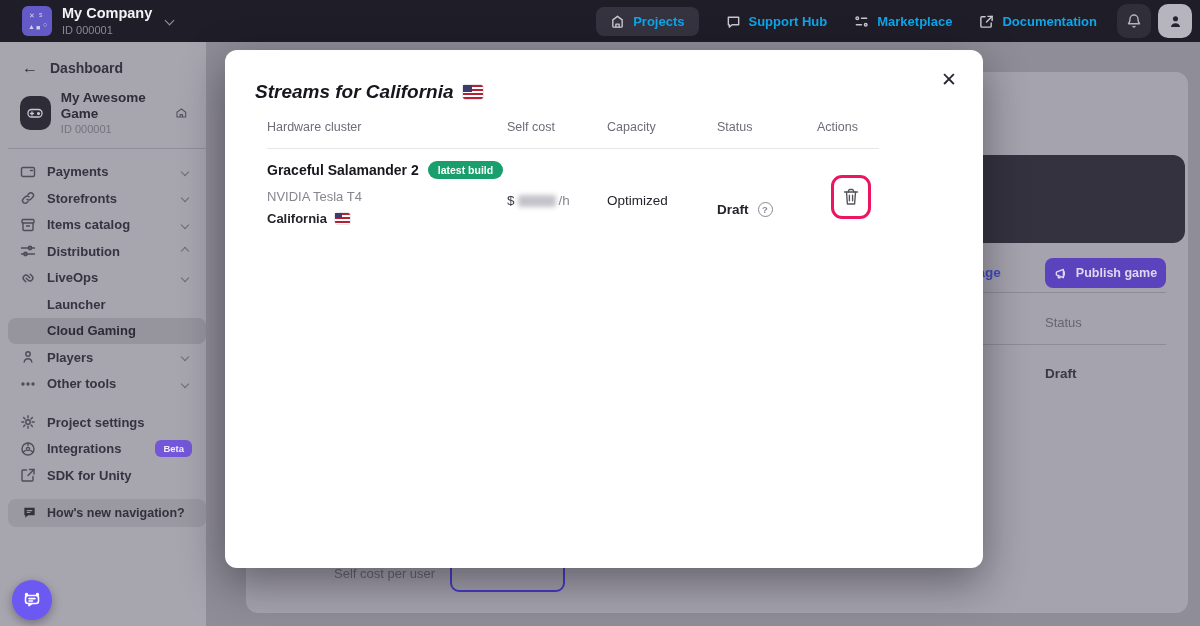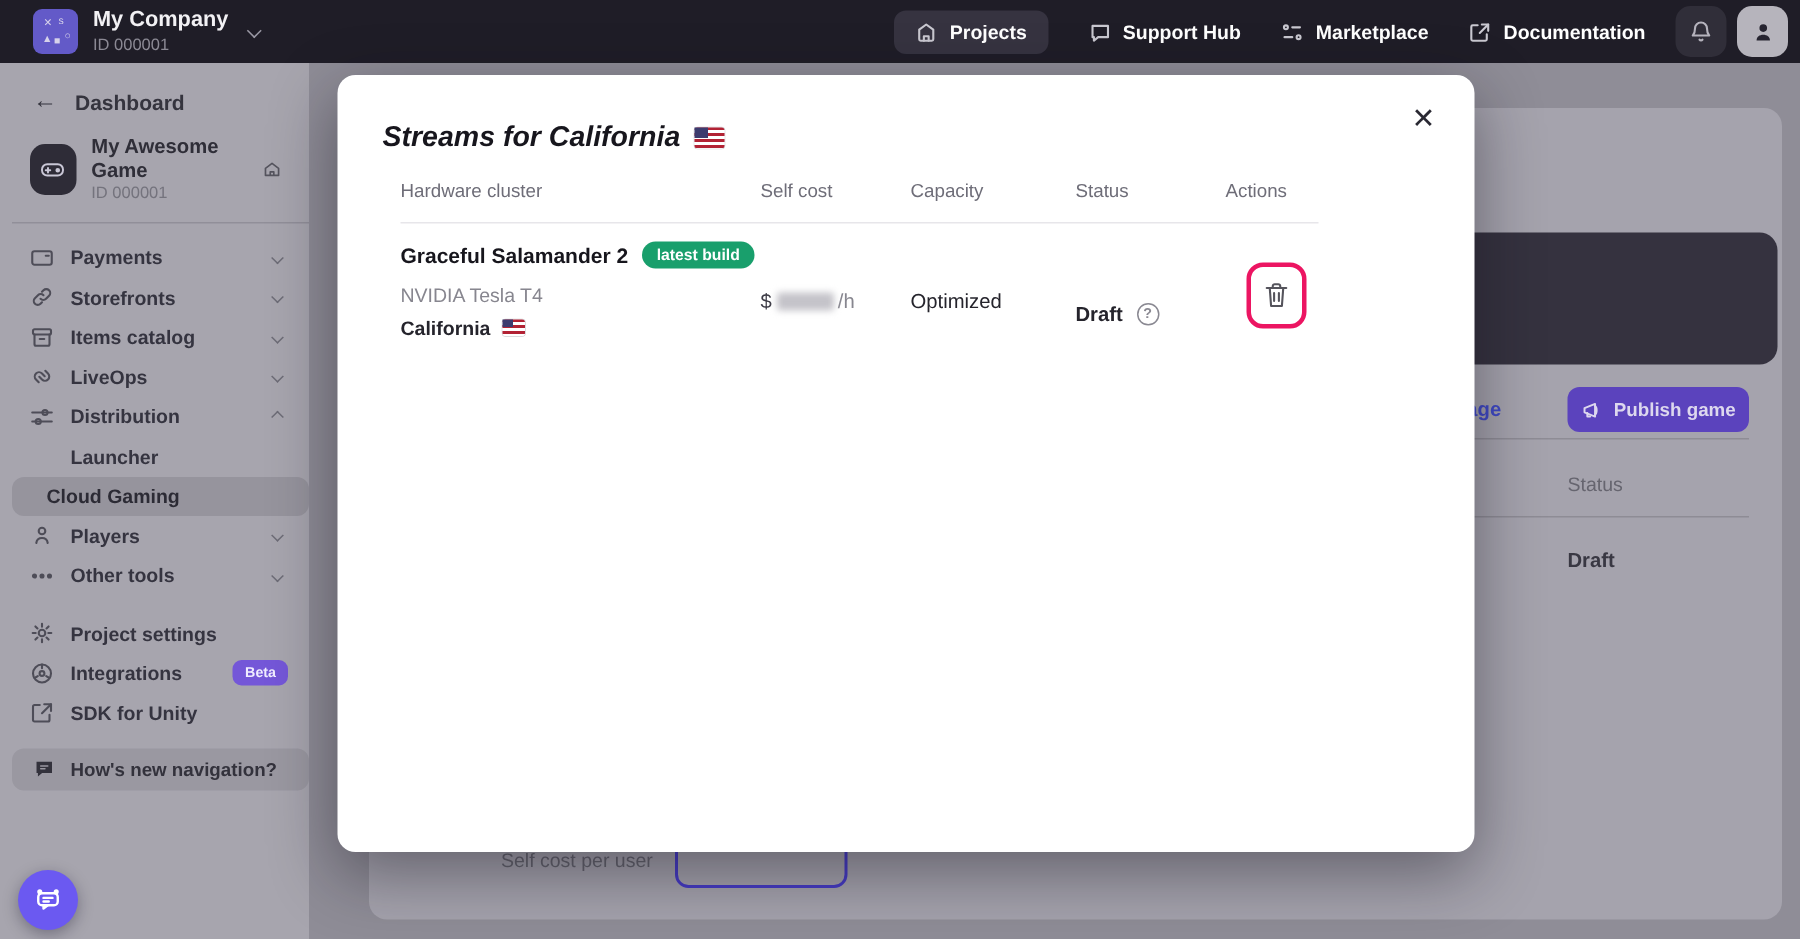--- a/index.html
+++ b/index.html
@@ -15,21 +15,21 @@
   .logo{width:30px;height:30px;border-radius:6px;background:#635ac8;margin-left:10px;position:relative;flex:0 0 auto;}
   .logo span{position:absolute;color:#d6d2ea;font-size:7px;line-height:7px;}
   .lg1{left:7px;top:6px;} .lg2{left:17px;top:5px;} .lg3{left:6px;top:17px;font-size:6px;} .lg4{left:14px;top:18px;font-size:5px;} .lg5{left:21px;top:15px;}
   .company{margin-left:10px;line-height:1.1;}
   .company .cname{color:#f2f1f4;font-weight:bold;font-size:14.5px;}
   .company .cid{color:#8b8994;font-size:11px;margin-top:2px;}
   .chev{display:inline-block;width:7px;height:7px;border-right:1.6px solid #9a98a4;border-bottom:1.6px solid #9a98a4;transform:rotate(45deg);}
   .chev.up{transform:rotate(-135deg);}
   .topbar-chev{margin-left:14px;margin-top:-2px;}
   .topnav{margin-left:auto;display:flex;align-items:center;gap:27px;}
-  .navitem{display:flex;align-items:center;gap:8px;color:#ffffff;font-size:13px;font-weight:bold;cursor:pointer;}
+  .navitem{display:flex;align-items:center;gap:8px;color:#0ea5e9;font-size:13px;font-weight:bold;cursor:pointer;}
   .navitem.pill{background:#363340;border-radius:8px;padding:7px 14px;}
   .navitem svg{stroke:#c9c8d0;fill:none;stroke-width:1.5;stroke-linecap:round;stroke-linejoin:round;}
   .iconbtns{display:flex;align-items:center;gap:7px;margin-left:20px;margin-right:8px;}
   .sqbtn{width:34px;height:34px;border-radius:10px;display:flex;align-items:center;justify-content:center;}
   .bellbtn{background:#302e39;}
   .avatarbtn{background:#b6b4bc;}
   
   .sidebar{position:absolute;left:0;top:42px;width:206px;bottom:0;background:#a7a5ae;z-index:10;}
   .backrow{display:flex;align-items:center;gap:12px;padding:18px 0 0 22px;color:#35343e;font-weight:bold;font-size:14px;}
   .backarrow{font-size:16px;line-height:14px;color:#35343e;}
@@ -37,21 +37,21 @@
   .projicon{width:34px;height:34px;border-radius:10px;background:#2e2c37;display:flex;align-items:center;justify-content:center;}
   .projtext{margin-left:10px;line-height:1.15;}
   .projname{color:#2f2e38;font-weight:bold;font-size:13.5px;}
   .projid{color:#74737d;font-size:11px;margin-top:2px;}
   .homeicon{margin-left:auto;margin-right:18px;}
   .sdivider{height:1px;background:#918f99;margin:12px 0 10px 8px;width:198px;}
   .s-item{height:26.5px;display:flex;align-items:center;padding-left:20px;gap:11px;color:#353440;font-size:13px;font-weight:bold;cursor:pointer;}
   .s-item svg{stroke:#4e4d58;fill:none;stroke-width:1.4;stroke-linecap:round;stroke-linejoin:round;flex:0 0 auto;}
   .s-item .chev{border-color:#6c6b76;margin-left:auto;margin-right:18px;width:6px;height:6px;}
   .s-item.child{padding-left:47px;}
-  .s-item.selected{background:#96949d;border-radius:8px;margin:0 0 0 8px;width:198px;padding-left:23px;color:#2c2b35;}
+  .s-item.selected{background:#96949d;border-radius:8px;margin:0 0 0 8px;width:198px;padding-left:39px;color:#2c2b35;}
   .s-gap{height:12px;}
   .beta{margin-left:auto;margin-right:14px;background:#7457d8;color:#f0edff;font-size:9.5px;font-weight:bold;padding:3px 8px;border-radius:6px;}
   .hows{margin:10px 0 0 8px;width:198px;height:28px;background:#9a98a1;border-radius:8px;display:flex;align-items:center;gap:10px;padding-left:14px;color:#33323c;font-size:12.5px;font-weight:bold;cursor:pointer;}
   
   .page-card{position:absolute;left:246px;top:72px;width:942px;height:541px;background:#a5a3ad;border-radius:12px;z-index:5;}
   .banner{position:absolute;left:266px;top:155px;width:919px;height:88px;background:#35323f;border-radius:12px;z-index:6;}
   .gamepage-link{position:absolute;top:265px;left:958px;color:#3f49c5;font-weight:bold;font-size:13.5px;z-index:6;cursor:pointer;}
   .publish-btn{position:absolute;left:1045px;top:258px;width:121px;height:30px;background:#5b43bd;border-radius:8px;display:flex;align-items:center;justify-content:center;gap:7px;color:#ddd8ee;font-size:12.5px;font-weight:bold;z-index:6;cursor:pointer;}
   .publish-btn svg{stroke:#ddd8ee;fill:none;stroke-width:1.4;stroke-linecap:round;stroke-linejoin:round;}
   .hdiv1{position:absolute;left:266px;top:292px;width:900px;height:1px;background:#8e8c95;z-index:6;}
@@ -202,35 +202,35 @@
     <svg width="16" height="16" viewBox="0 0 16 16">
         <rect x="2" y="2.5" width="12" height="3.5" rx="1"></rect>
         <path d="M3 6v6.5a1 1 0 0 0 1 1h8a1 1 0 0 0 1-1V6"></path>
         <path d="M6.5 9h3"></path>
       </svg>
     <span>Items catalog</span>
       <span class="chev"></span>
   </div>
   <div class="s-item">
     <svg width="16" height="16" viewBox="0 0 16 16">
-        <path d="M10.2 4.2 12 6a2.8 2.8 0 0 1-4 4L6.2 8.2"></path>
-        <path d="M5.8 11.8 4 10a2.8 2.8 0 0 1 4-4l1.8 1.8"></path>
-      </svg>
-    <span>LiveOps</span>
-      <span class="chev"></span>
-  </div>
-  <div class="s-item">
-    <svg width="16" height="16" viewBox="0 0 16 16">
         <path d="M1.5 5h13"></path>
         <circle cx="10" cy="5" r="1.7"></circle>
         <path d="M1.5 11h13"></path>
         <circle cx="5.5" cy="11" r="1.7"></circle>
       </svg>
     <span>Distribution</span>
       <span class="chev up"></span>
+  </div>
+  <div class="s-item">
+    <svg width="16" height="16" viewBox="0 0 16 16">
+        <path d="M10.2 4.2 12 6a2.8 2.8 0 0 1-4 4L6.2 8.2"></path>
+        <path d="M5.8 11.8 4 10a2.8 2.8 0 0 1 4-4l1.8 1.8"></path>
+      </svg>
+    <span>LiveOps</span>
+      <span class="chev"></span>
   </div>
   <div class="s-item child">
     <span>Launcher</span>
   </div>
   <div class="s-item child selected">
     <span>Cloud Gaming</span>
   </div>
   <div class="s-item">
     <svg width="16" height="16" viewBox="0 0 16 16">
         <circle cx="8" cy="5" r="2.2"></circle>

